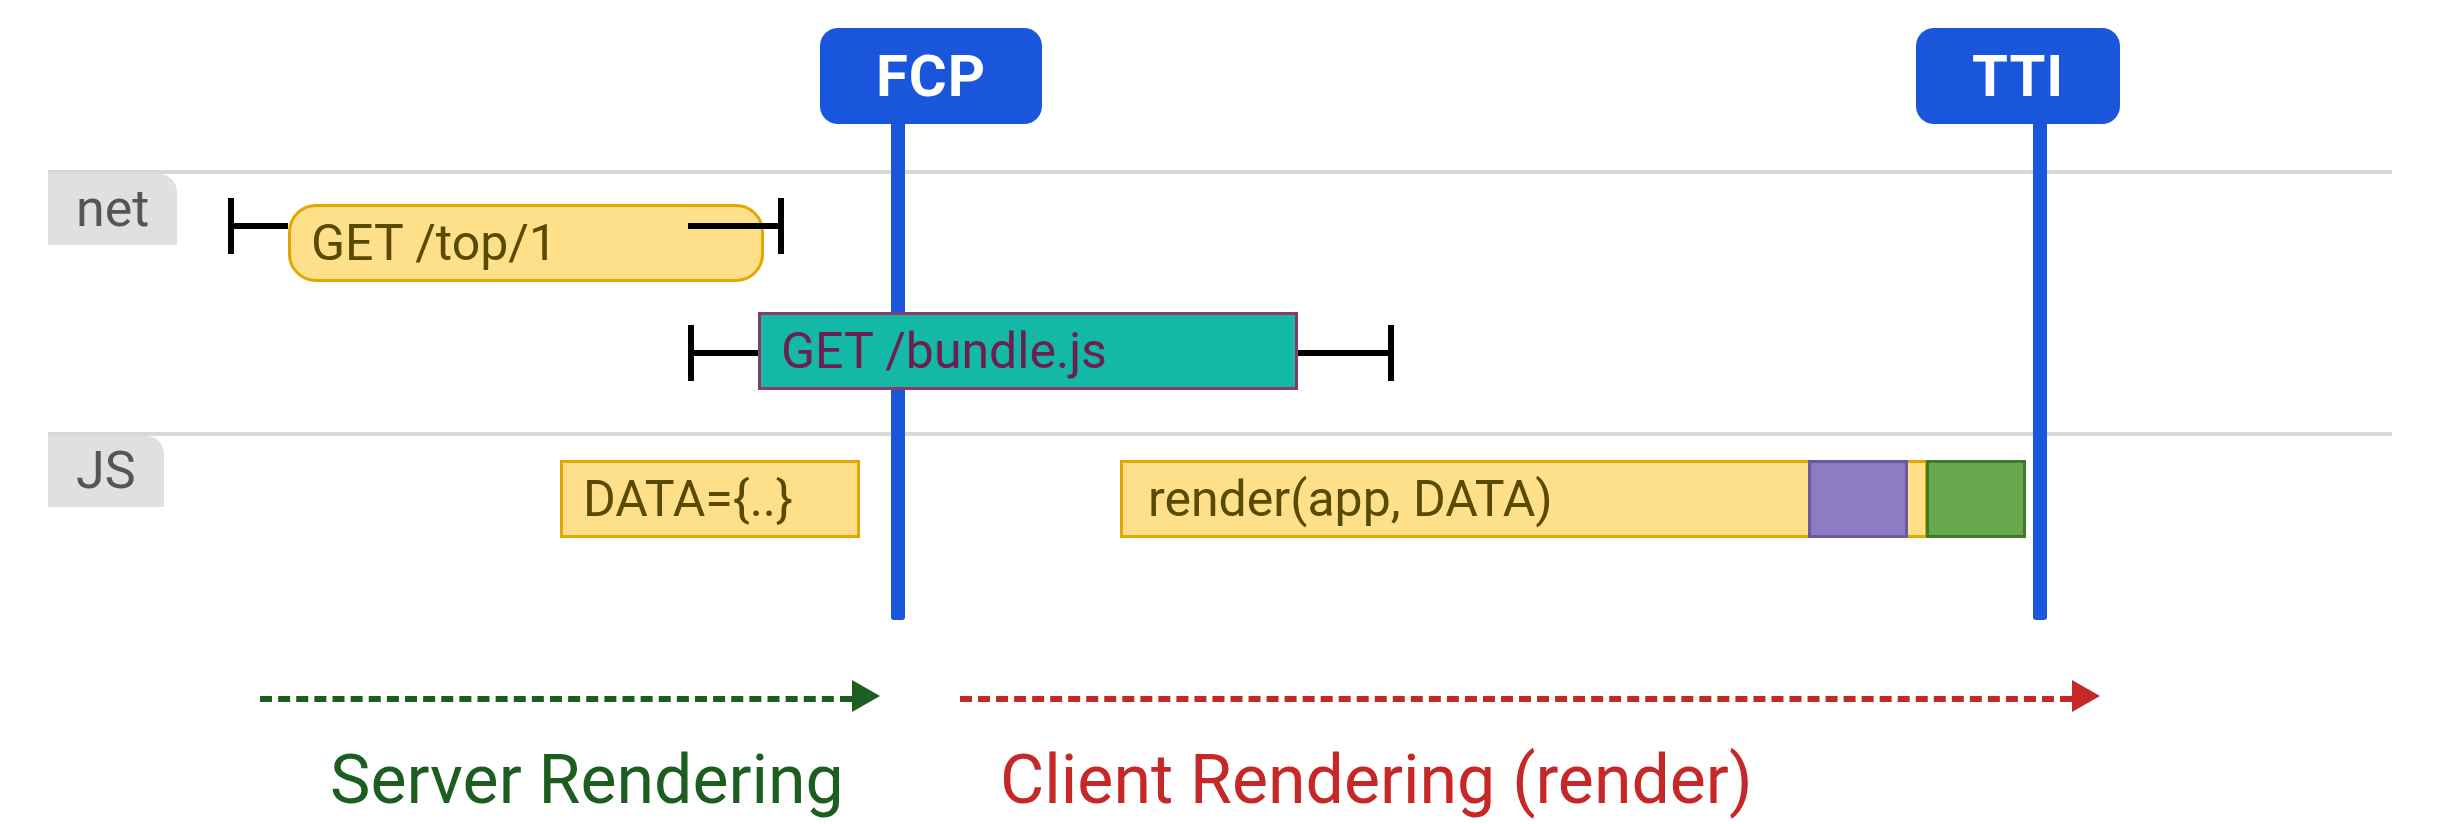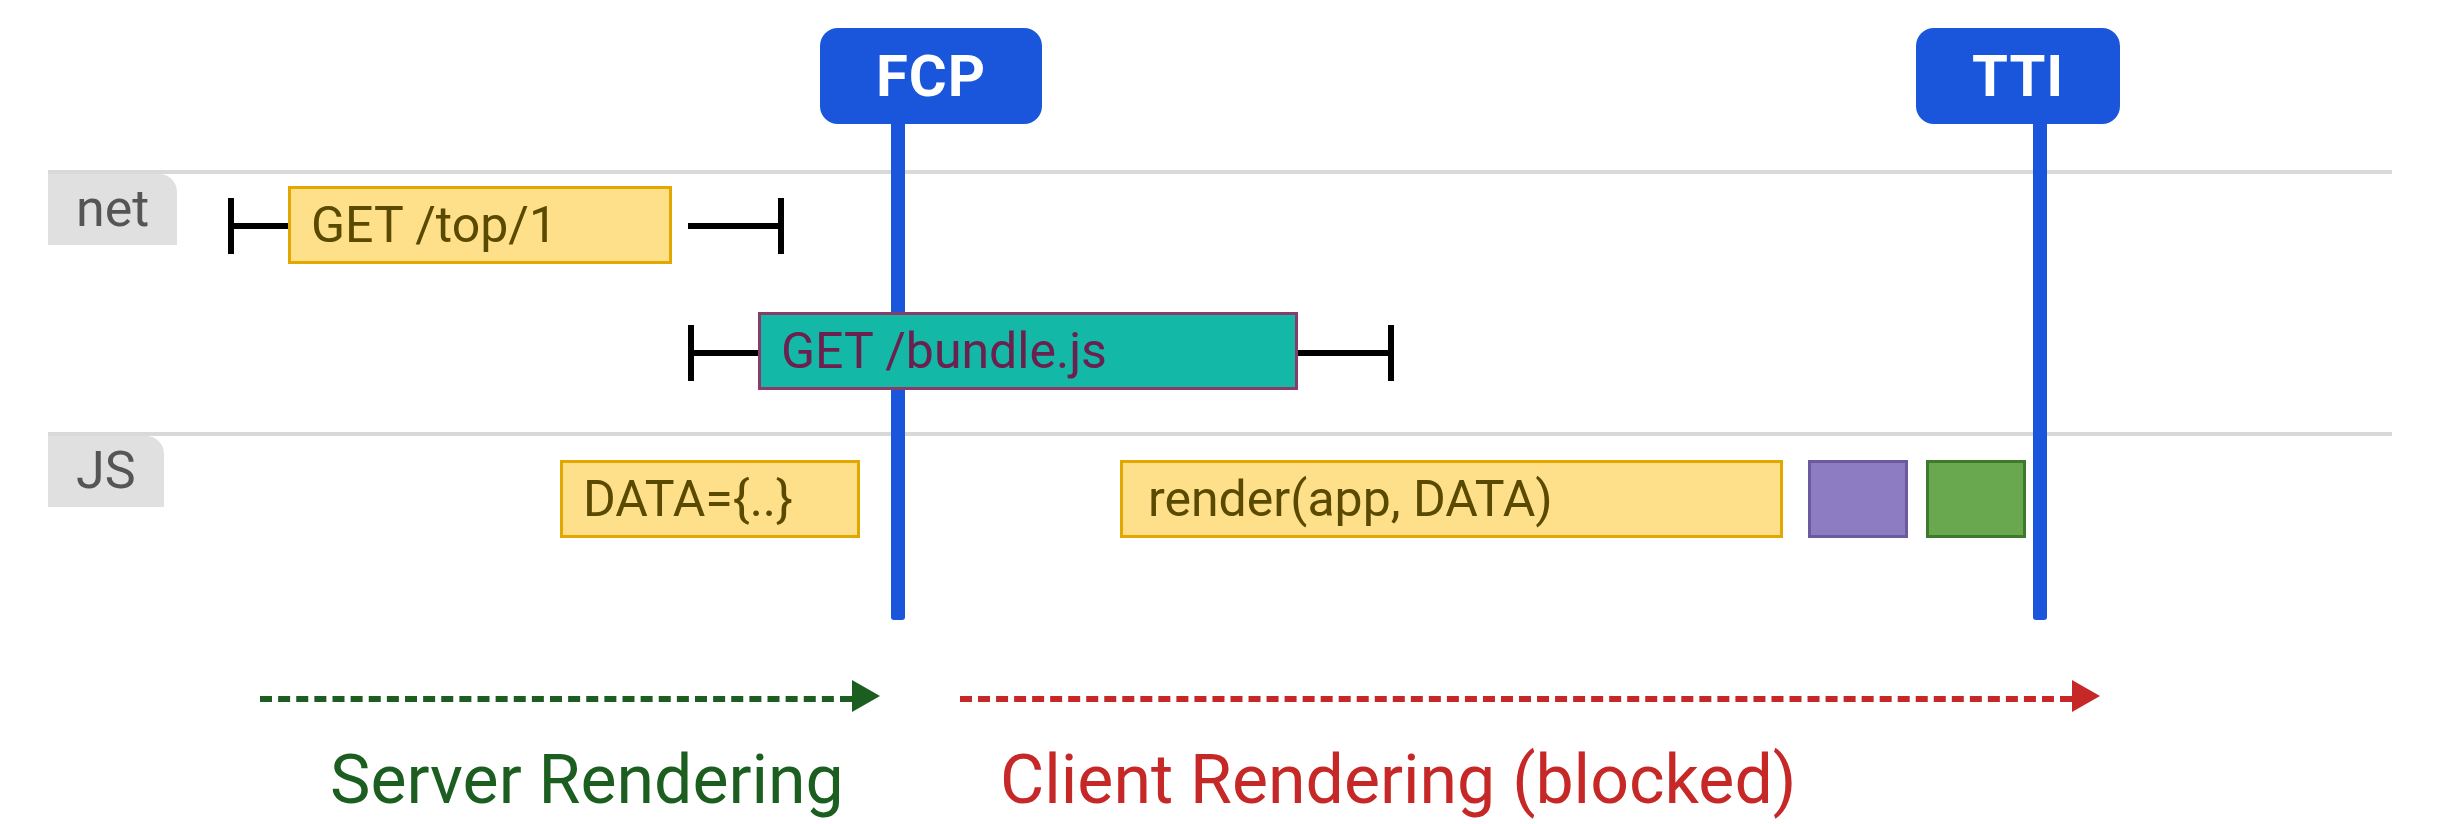--- a/index.html
+++ b/index.html
@@ -124,37 +124,37 @@
   <div class="lane-label" style="left:48px; top:174px;">net</div>
 
   <div class="vline" style="left:891px; top:120px; height:500px;"></div>
   <div class="pill" style="left:820px; top:28px;">FCP</div>
 
   <div class="vline" style="left:2033px; top:120px; height:500px;"></div>
   <div class="pill" style="left:1916px; top:28px;">TTI</div>
 
   <div class="whisker" style="left:228px; top:223px; width:60px;"></div>
   <div class="whisker-cap" style="left:228px; top:198px;"></div>
-  <div class="bar yellow" style="left:288px; top:186px; width:384px;">GET /top/1</div>
+  <div class="bar yellow" style="left:288px; top:204px; width:476px;border-radius:28px;">GET /top/1</div>
   <div class="whisker" style="left:688px; top:223px; width:90px;"></div>
   <div class="whisker-cap" style="left:778px; top:198px;"></div>
 
   <div class="whisker" style="left:688px; top:350px; width:70px;"></div>
   <div class="whisker-cap" style="left:688px; top:325px;"></div>
   <div class="bar pink" style="left:758px; top:312px; width:540px;">GET /bundle.js</div>
   <div class="whisker" style="left:1298px; top:350px; width:90px;"></div>
   <div class="whisker-cap" style="left:1388px; top:325px;"></div>
 
   <div class="bar yellow" style="left:560px; top:460px; width:300px;">DATA={..}</div>
-  <div class="bar yellow" style="left:1120px; top:460px; width:663px;padding-left:25px;">render(app, DATA)</div>
+  <div class="bar yellow" style="left:1120px; top:460px; width:808px;padding-left:25px;">render(app, DATA)</div>
   <div class="bar purple" style="left:1808px; top:460px; width:100px; padding:0;"></div>
   <div class="bar green" style="left:1926px; top:460px; width:100px; padding:0;"></div>
 
   <div class="arrow green-a" style="left:260px; top:696px; width:592px;"></div>
   <div class="arrow-head green-a" style="left:852px; top:680px;"></div>
 
   <div class="arrow red-a" style="left:960px; top:696px; width:1112px;"></div>
   <div class="arrow-head red-a" style="left:2072px; top:680px;"></div>
 
   <div class="phase-text green-t" style="left:330px; top:740px;">Server Rendering</div>
-  <div class="phase-text red-t" style="left:1000px; top:740px;">Client Rendering (blocked)</div>
+  <div class="phase-text red-t" style="left:1000px; top:740px;">Client Rendering (render)</div>
 
 </div>
 
 </body></html>

